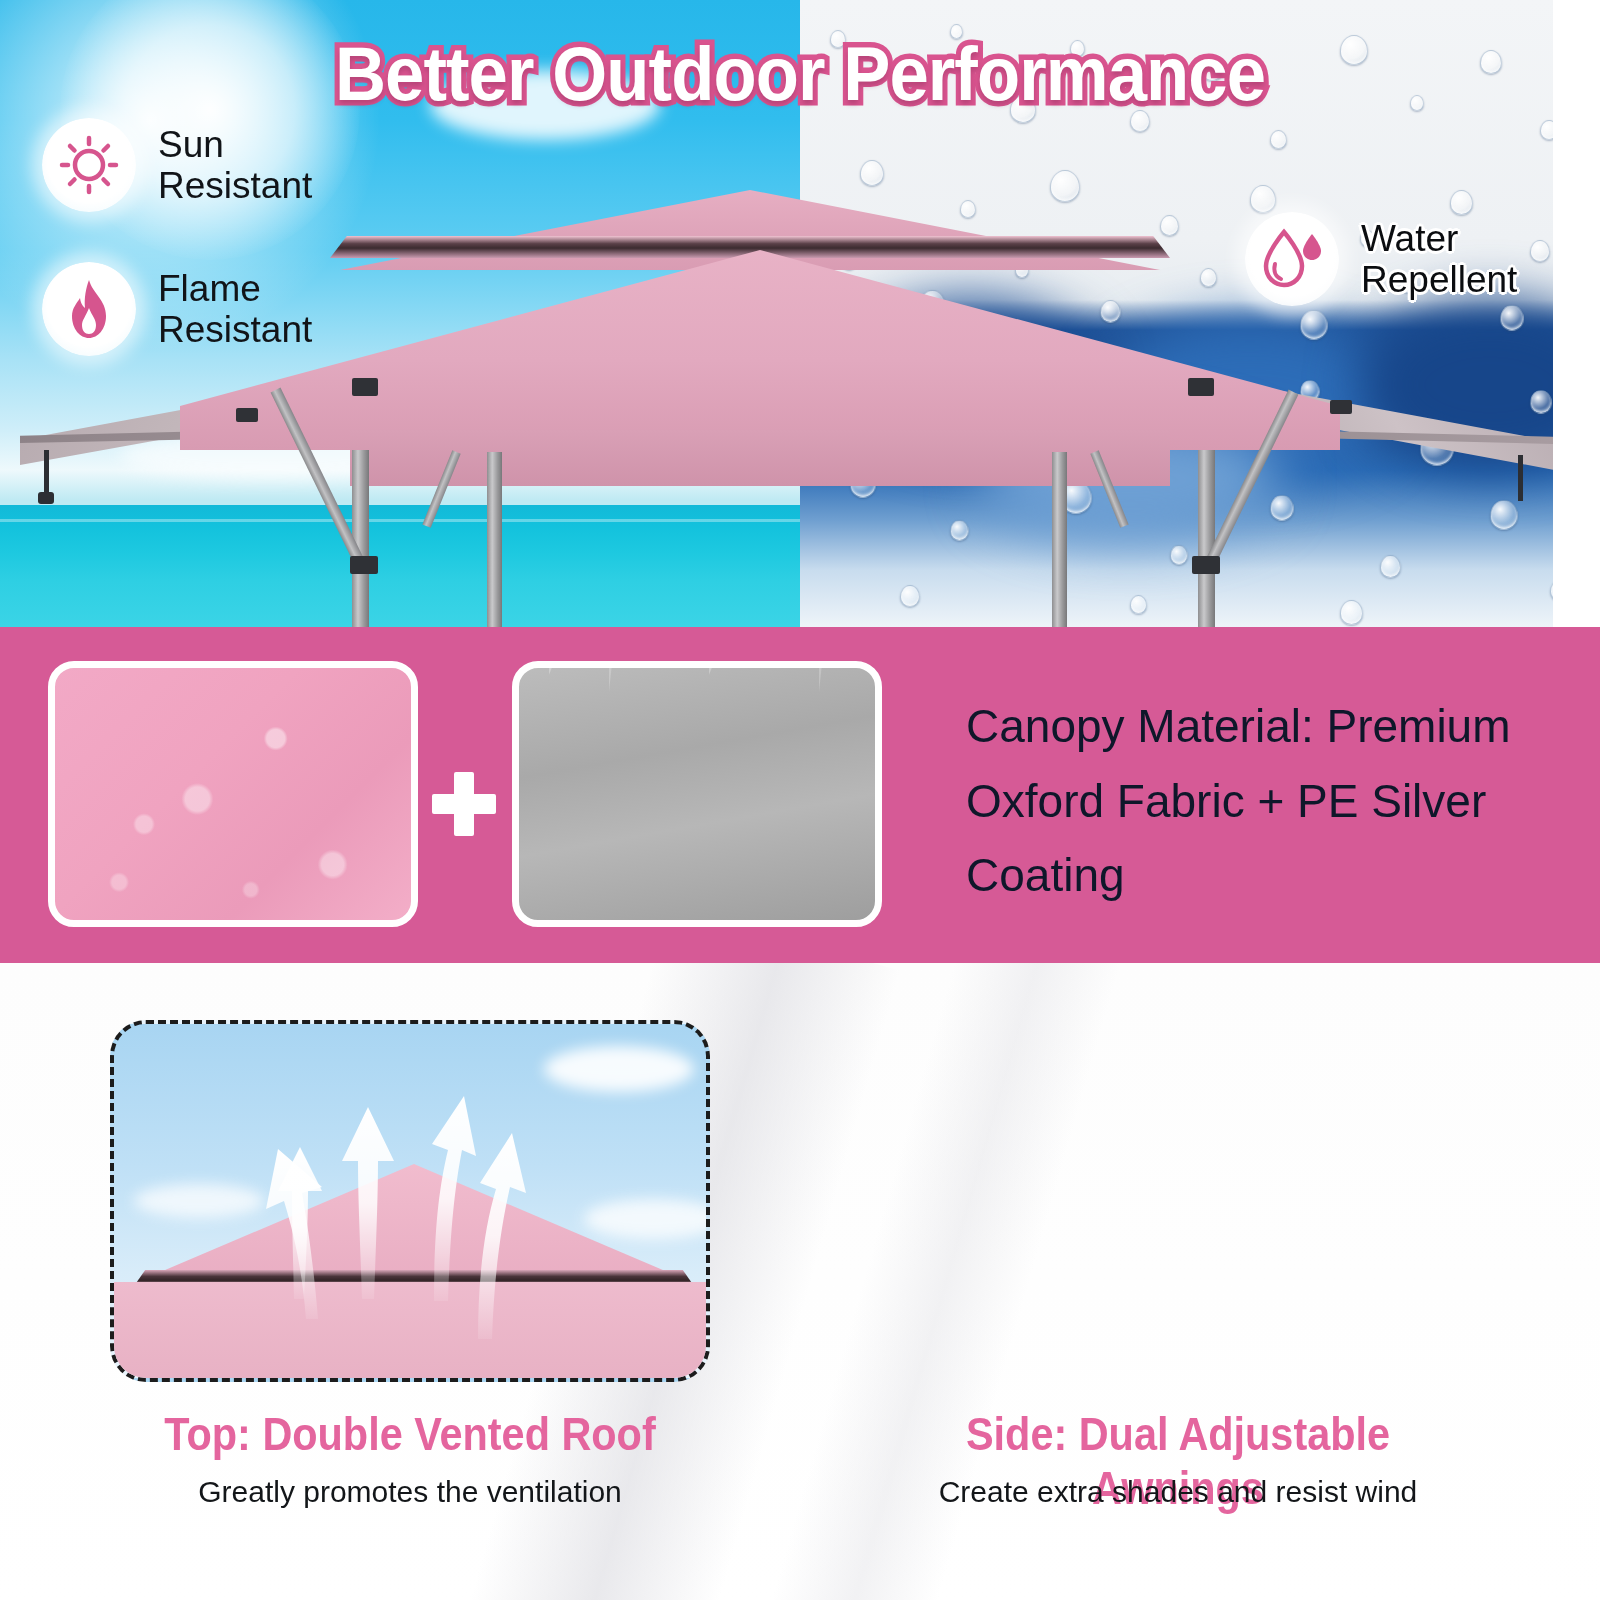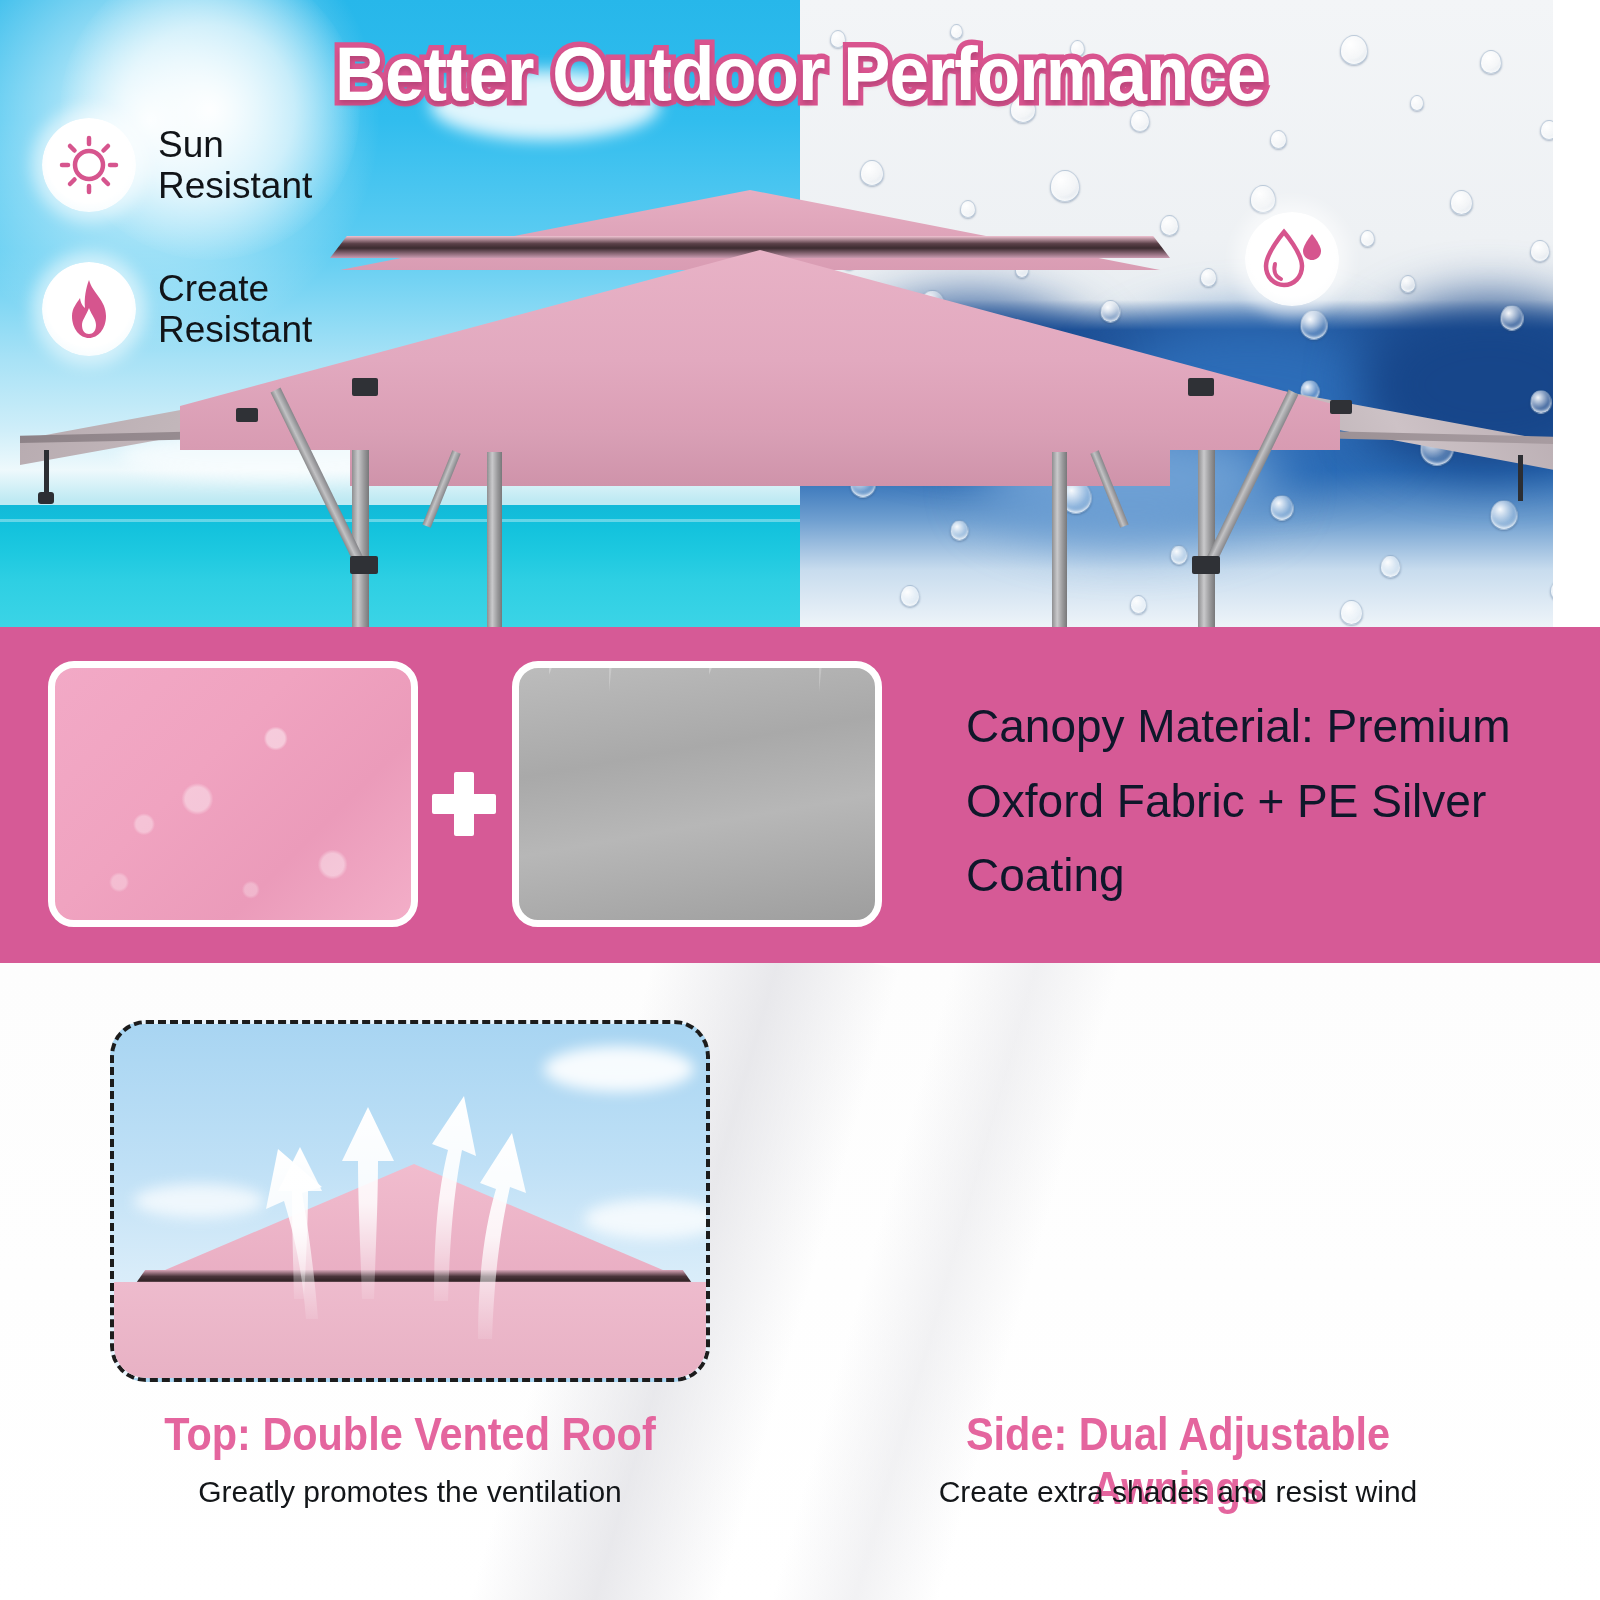--- a/index.html
+++ b/index.html
@@ -408,32 +408,34 @@
 Resistant</div>
     </div>
 
     <div class="badge" id="badge-flame">
       <div class="badge-circle">
         <svg width="58" height="62" viewBox="0 0 58 62">
           <path d="M29 2 C33 16 46 22 46 38 C46 51 38 60 29 60 C20 60 12 51 12 38 C12 30 17 25 20 20 C21 27 24 29 25 30 C24 20 26 10 29 2 Z" fill="#d6558e"></path>
           <path d="M29 30 C32 38 36 41 36 47 C36 53 33 56 29 56 C25 56 22 53 22 47 C22 42 26 38 29 30 Z" fill="#ffffff"></path>
         </svg>
       </div>
-      <div class="badge-label">Create
+      <div class="badge-label">Flame
 Resistant</div>
     </div>
 
     <div class="badge" id="badge-water">
       <div class="badge-circle">
         <svg width="64" height="62" viewBox="0 0 64 62">
           <path d="M24 4 C24 4 42 25 42 38 C42 49 34 57 24 57 C14 57 6 49 6 38 C6 25 24 4 24 4 Z" fill="none" stroke="#d6558e" stroke-width="4.5"></path>
           <path d="M15 36 C13 44 16 49 21 51" fill="none" stroke="#d6558e" stroke-width="4" stroke-linecap="round"></path>
           <path d="M52 6 C52 6 61 17 61 23 C61 28 57 32 52 32 C47 32 43 28 43 23 C43 17 52 6 52 6 Z" fill="#d6558e"></path>
         </svg>
       </div>
+      <div class="badge-label outlined">Water
+Repellent</div>
     </div>
   </div>
 
   <div class="material-band">
     <div class="swatch" id="swatch-pink"></div>
     <div class="plus-sign"></div>
     <div class="swatch" id="swatch-silver"></div>
     <div class="material-text">Canopy Material: Premium Oxford Fabric + PE Silver Coating</div>
   </div>
 

